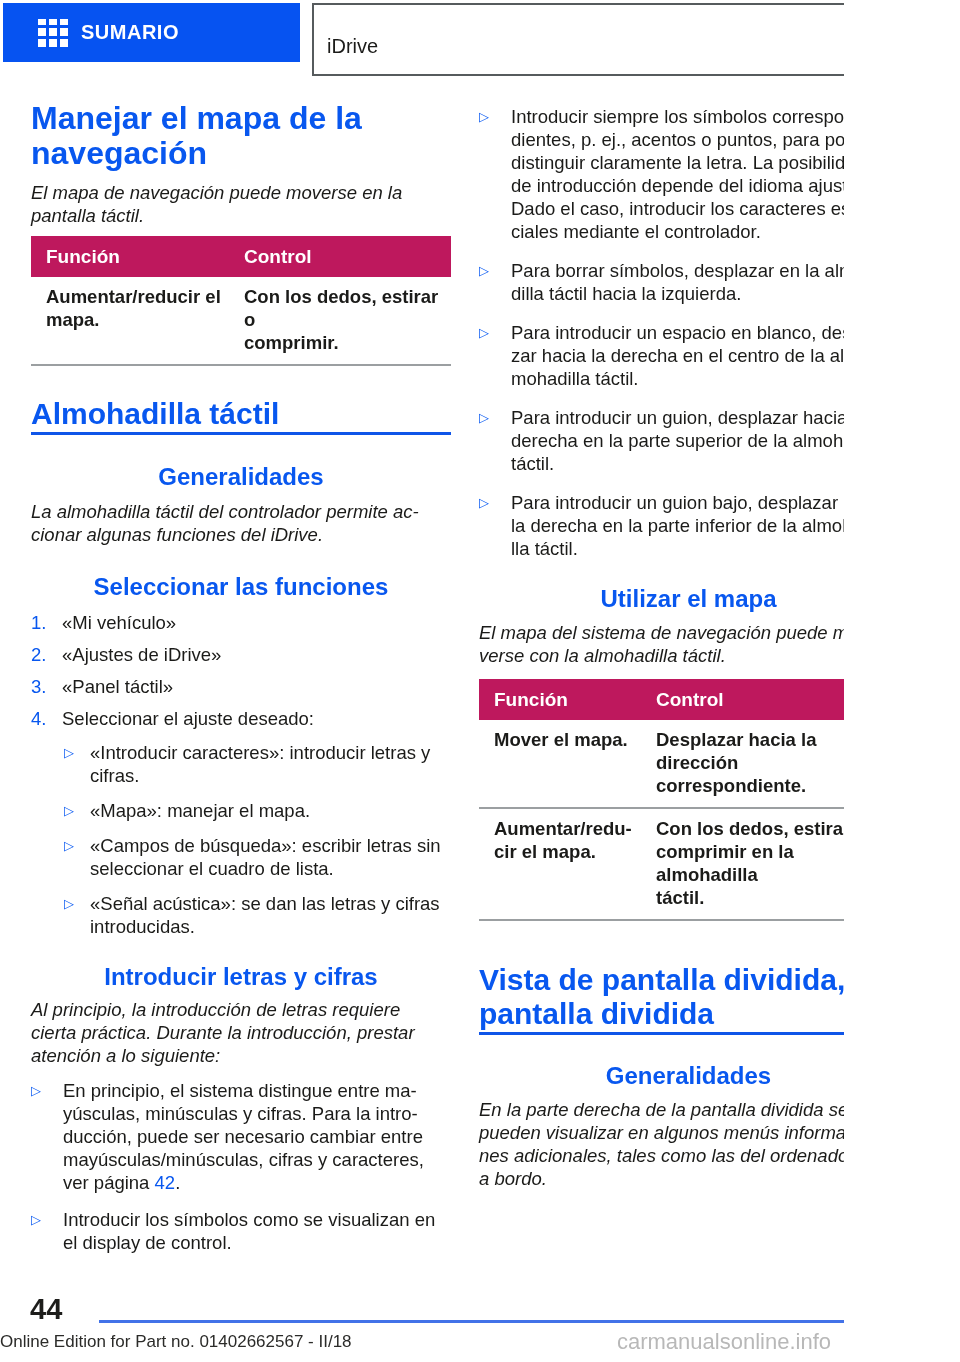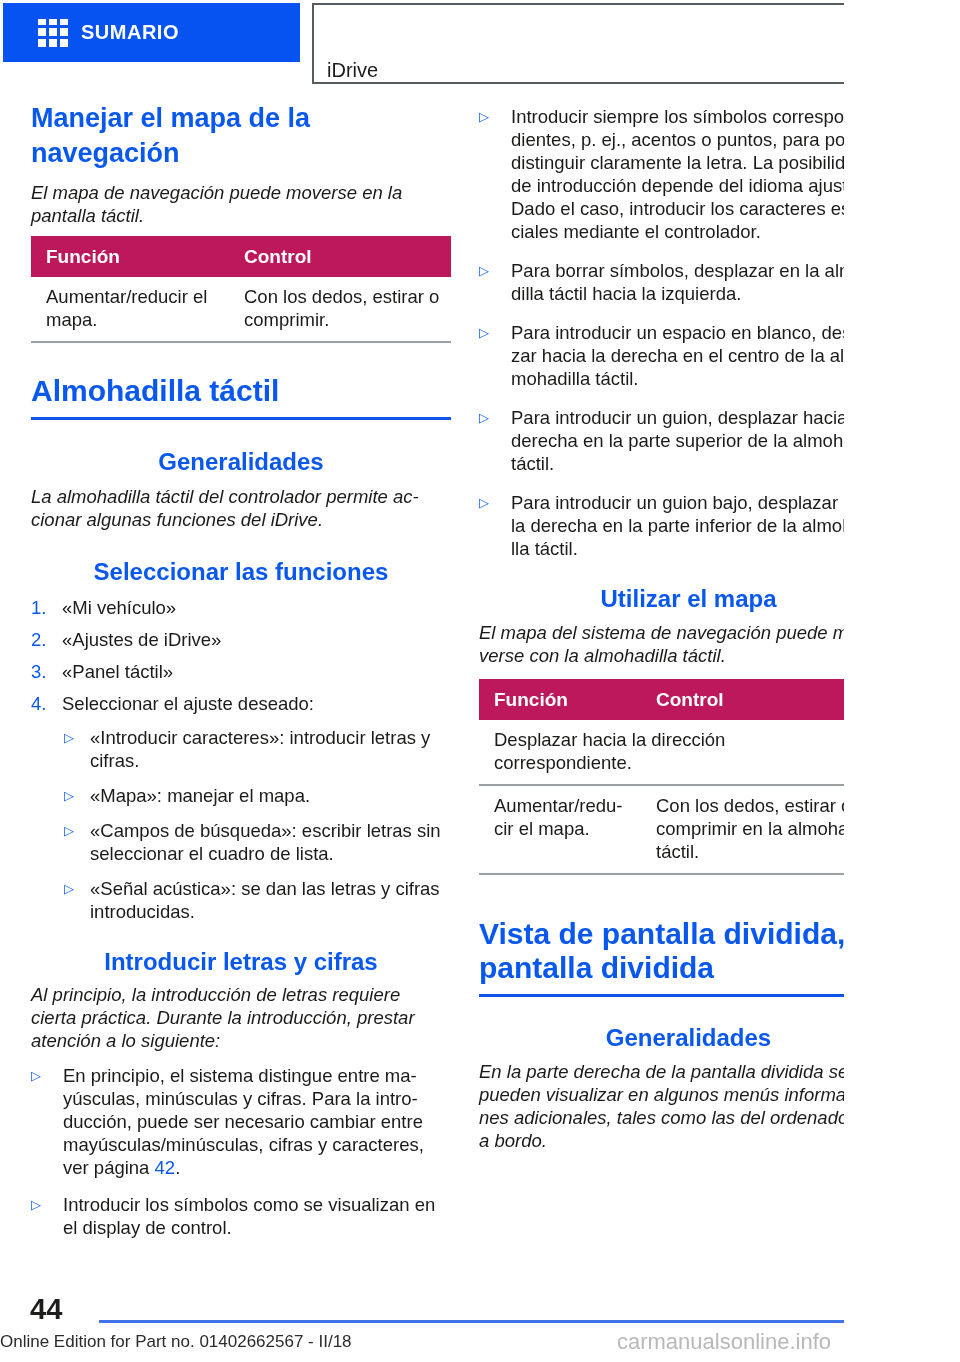--- a/index.html
+++ b/index.html
@@ -7,43 +7,43 @@
         font-family:"Liberation Sans",sans-serif;color:#1b1b19;}
 
   
   .toc-box{position:absolute;left:3px;top:3px;width:297px;height:59px;background:#0653f1;
            display:flex;align-items:center;cursor:pointer;}
   .grid-icon{display:grid;grid-template-columns:8px 8px 8px;grid-template-rows:6px 8px 8px;
              gap:3px;margin-left:35px;}
   .grid-icon span{background:#fff;display:block;}
   .toc-label{color:#fff;font-weight:700;font-size:20px;letter-spacing:.5px;margin-left:13px;}
   .chapter-tab{position:absolute;left:312px;top:3px;width:579px;height:55px;background:#fff;
-               border:2px solid #565b5d;display:flex;align-items:flex-end;padding-left:13px;
-               padding-top:22px;box-sizing:content-box;font-size:20px;color:#1c1c1a;}
+               border:2px solid #565b5d;display:flex;align-items:center;padding-left:13px;
+               padding-top:14px;box-sizing:content-box;font-size:20px;color:#1c1c1a;}
 
   
   .col{position:absolute;top:95px;width:420px;font-size:18.5px;line-height:23px;}
   .col-left{left:31px;padding-top:6px;}
   .col-right{left:479px;width:419px;padding-top:10px;}
   .ml{white-space:pre-line;}
 
   .h-chapter{color:#0857ef;font-weight:700;font-size:30px;line-height:34px;margin:0;
-             padding-bottom:9px;border-bottom:3px solid #0f55e8;}
-  .h-section{color:#0857ef;font-weight:700;font-size:27px;line-height:35px;margin:0;}
+             padding-bottom:1px;border-bottom:3px solid #0f55e8;}
+  .h-section{color:#0857ef;font-weight:700;font-size:32px;line-height:35px;margin:0;}
   .h-sub{color:#0857ef;font-weight:700;font-size:24px;line-height:29px;margin:0;text-align:center;}
   .para{margin:0;font-style:italic;}
   .mt7{margin-top:7px;}.mt8{margin-top:8px;}.mt9{margin-top:9px;}.mt10{margin-top:10px;}
   .mt12{margin-top:12px;}.mt24{margin-top:24px;}.mt26{margin-top:26px;}.mt27{margin-top:27px;}
   .mt31{margin-top:31px;}.mt42{margin-top:42px;}
 
   
   .tbl{width:100%;}
   .tbl-head{display:flex;background:#be185d;color:#fff;font-weight:700;font-size:19px;}
   .tbl-row{display:flex;}
-  .cell{box-sizing:border-box;padding:8px 6px 10px 15px;border-bottom:2px solid #9b9fa1;}
+  .cell{box-sizing:border-box;padding:8px 6px 10px 15px;border-bottom:2px solid #9b9fa1;font-weight:bold;}
   .hcell{box-sizing:border-box;padding:9px 6px 9px 15px;}
   .t-left .c1{width:198px;flex:none;}
   .t-left .c2{flex:1;}
   .t-right .c1{width:162px;flex:none;}
   .t-right .c2{flex:1;}
 
   
   .steps{margin:10px 0 0 0;padding:0;list-style:none;}
   .steps li{display:flex;margin-top:9px;}
   .steps li:first-child{margin-top:0;}
@@ -219,20 +219,21 @@
     <h3 class="h-sub mt24">Utilizar el mapa</h3>
     <p class="para ml mt8">El mapa del sistema de navegación puede mo-
 verse con la almohadilla táctil.</p>
 
     <div class="tbl t-right mt12">
       <div class="tbl-head">
         <div class="hcell c1">Función</div>
         <div class="hcell c2">Control</div>
       </div>
       <div class="tbl-row">
+        <div class="cell c1 ml">Mover el mapa.</div>
         <div class="cell c2 ml">Desplazar hacia la dirección
 correspondiente.</div>
       </div>
       <div class="tbl-row">
         <div class="cell c1 ml">Aumentar/redu-
 cir el mapa.</div>
         <div class="cell c2 ml">Con los dedos, estirar o
 comprimir en la almohadilla
 táctil.</div>
       </div>

